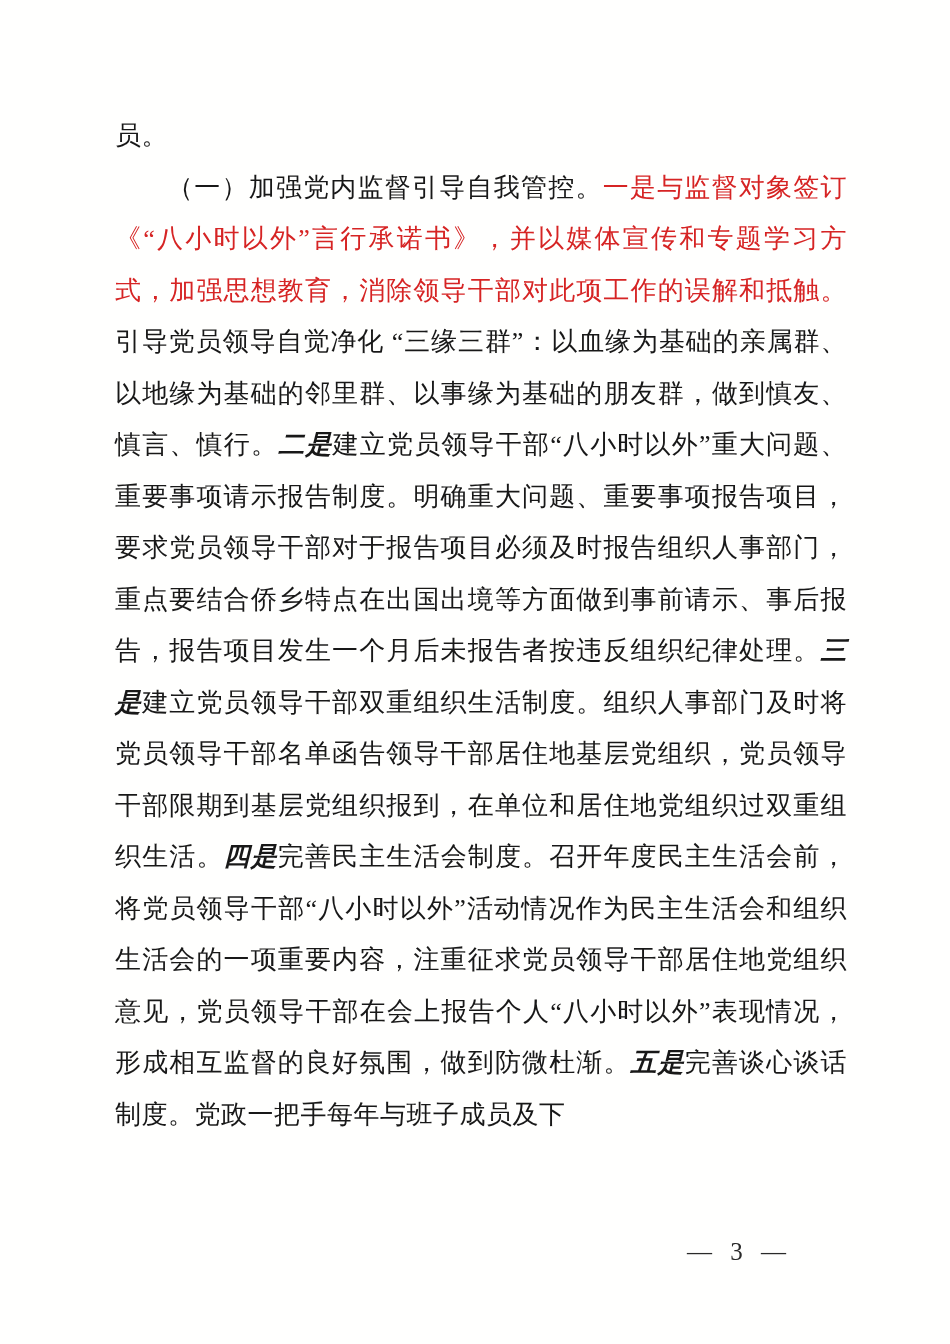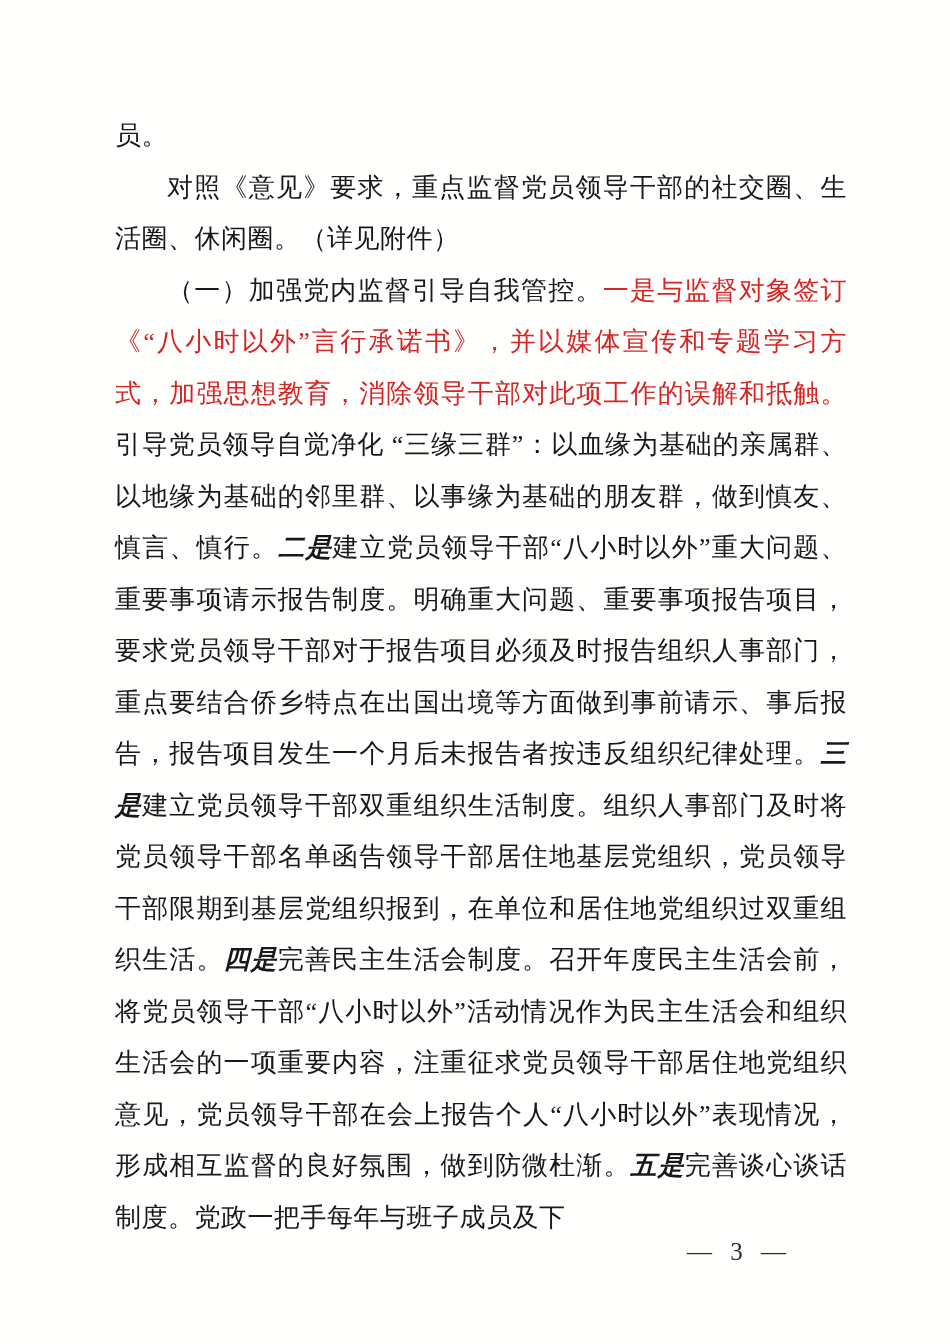--- a/index.html
+++ b/index.html
@@ -55,17 +55,16 @@
     letter-spacing: 6px;
     font-family: "Liberation Serif", "DejaVu Serif", serif;
   }
 </style>
 </head>
 <body>
 
 <div class="doc-page">
   <div class="content">
     <p class="no-indent">员。</p>
-    <p><span class="seg-normal">对照《意见》要求，重点监督党员领导干部的社交圈、生活圈、休闲圈。（详见附件）</span></p>
     <p><span class="seg-kaiti">（一）加强党内监督引导自我管控。</span><span class="seg-red-bold">一是</span><span class="seg-red">与监督对象签订《“八小时以外”言行承诺书》，并以媒体宣传和专题学习方式，加强思想教育，消除领导干部对此项工作的误解和抵触。</span><span class="seg-normal">引导党员领导自觉净化 “三缘三群”：以血缘为基础的亲属群、以地缘为基础的邻里群、以事缘为基础的朋友群，做到慎友、慎言、慎行。</span><span class="seg-bold">二是</span><span class="seg-normal">建立党员领导干部“八小时以外”重大问题、重要事项请示报告制度。明确重大问题、重要事项报告项目，要求党员领导干部对于报告项目必须及时报告组织人事部门，重点要结合侨乡特点在出国出境等方面做到事前请示、事后报告，报告项目发生一个月后未报告者按违反组织纪律处理。</span><span class="seg-bold">三是</span><span class="seg-normal">建立党员领导干部双重组织生活制度。组织人事部门及时将党员领导干部名单函告领导干部居住地基层党组织，党员领导干部限期到基层党组织报到，在单位和居住地党组织过双重组织生活。</span><span class="seg-bold">四是</span><span class="seg-normal">完善民主生活会制度。召开年度民主生活会前，将党员领导干部“八小时以外”活动情况作为民主生活会和组织生活会的一项重要内容，注重征求党员领导干部居住地党组织意见，党员领导干部在会上报告个人“八小时以外”表现情况，形成相互监督的良好氛围，做到防微杜渐。</span><span class="seg-bold">五是</span><span class="seg-normal">完善谈心谈话制度。党政一把手每年与班子成员及下</span></p>
   </div>
   <div class="page-number">— 3 —</div>
 </div>
 
 </body></html>

